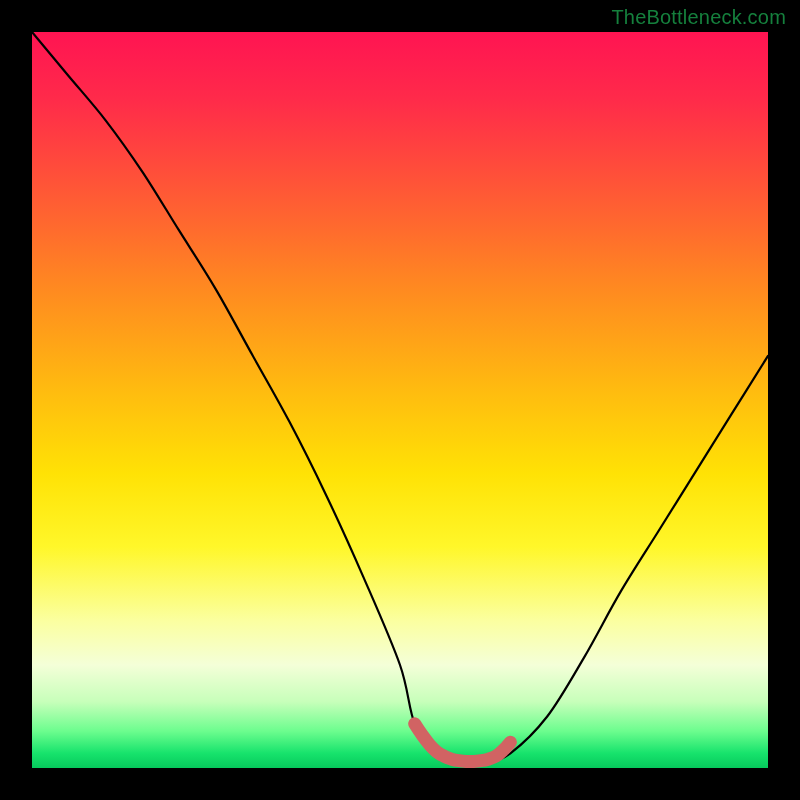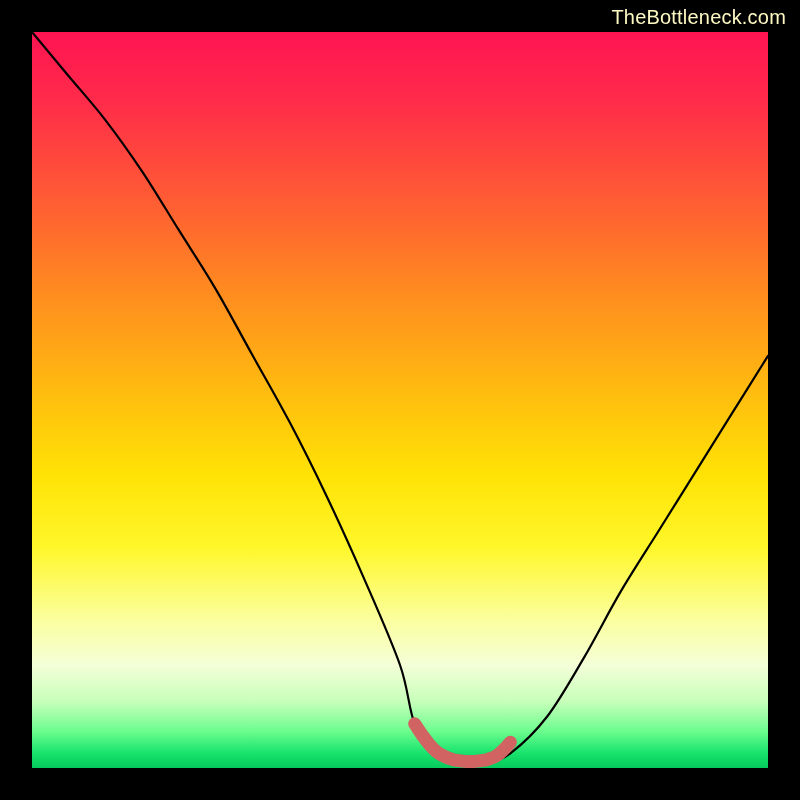--- a/index.html
+++ b/index.html
@@ -47,21 +47,21 @@
   svg.curve {
     position: absolute;
     inset: 0;
     width: 100%;
     height: 100%;
   }
   .watermark {
     position: absolute;
     top: 6px;
     right: 14px;
-    color: #fef9c3;
+    color: #15803d;
     font-size: 20px;
     font-weight: 500;
     letter-spacing: 0.2px;
   }
 </style>
 </head>
 <body>
 
 <div class="frame">
 

